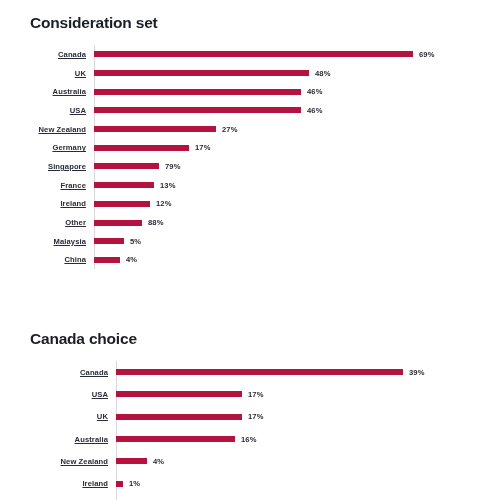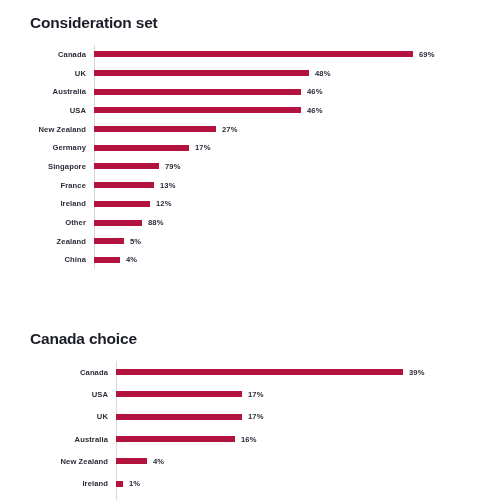--- a/index.html
+++ b/index.html
@@ -75,20 +75,21 @@
   .row-label {
     text-align: right;
     font-size: 7.6px;
     font-weight: bold;
     color: #2a2c38;
     letter-spacing: 0.1px;
     padding-right: 8px;
     box-sizing: border-box;
     flex: 0 0 auto;
     white-space: nowrap;
+    text-decoration: underline;
   }
   #chart-consideration .row-label { width: 94px; }
   #chart-firstchoice   .row-label { width: 116px; }
 
   .bar-area {
     position: relative;
     flex: 1 1 auto;
     display: flex;
     align-items: center;
     height: 100%;
@@ -188,21 +189,21 @@
             </div>
           </div>
           <div class="row">
             <div class="row-label">Other</div>
             <div class="bar-area">
               <div class="bar" style="width: 48px; background: rgb(180, 18, 63);"></div>
               <div class="bar-value">88%</div>
             </div>
           </div>
           <div class="row">
-            <div class="row-label">Zealand</div>
+            <div class="row-label">Malaysia</div>
             <div class="bar-area">
               <div class="bar" style="width: 30px; background: rgb(180, 18, 63);"></div>
               <div class="bar-value">5%</div>
             </div>
           </div>
           <div class="row">
             <div class="row-label">China</div>
             <div class="bar-area">
               <div class="bar" style="width: 26px; background: rgb(180, 18, 63);"></div>
               <div class="bar-value">4%</div>

